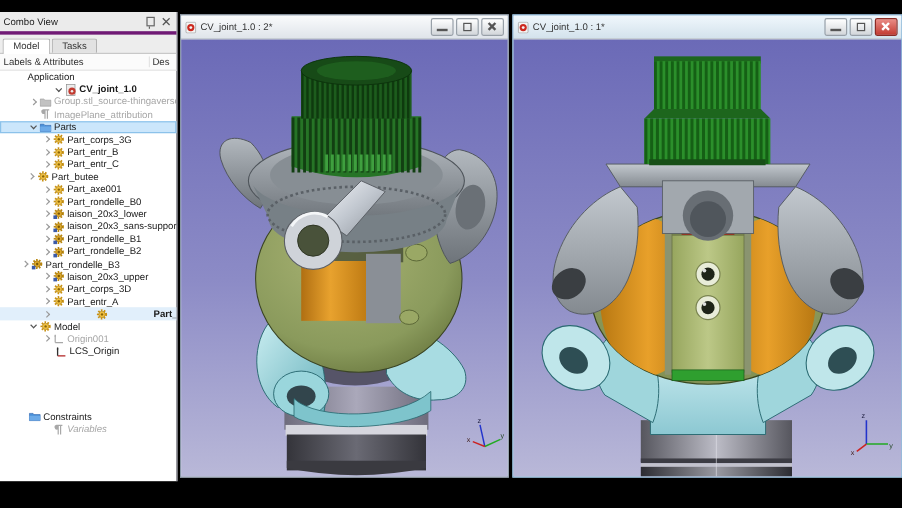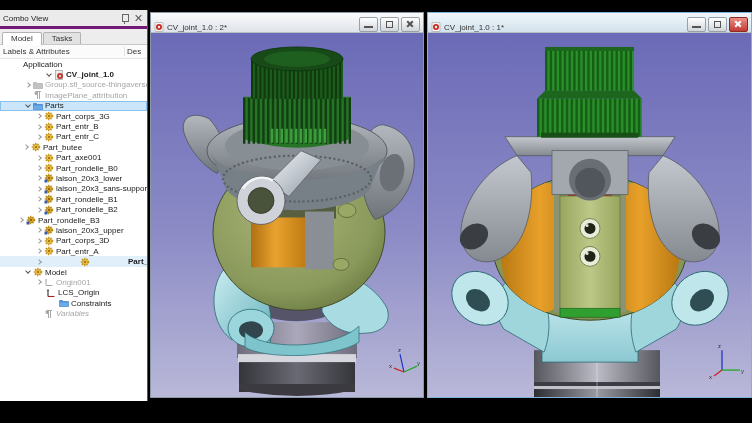--- a/index.html
+++ b/index.html
@@ -38,21 +38,21 @@
   .arrow.expanded::after{content:"";position:absolute;left:2px;top:1.5px;width:3px;height:3px;
        border-right:1px solid #555;border-bottom:1px solid #555;transform:rotate(45deg);}
   .ticon{width:10px;height:10px;flex:none;margin-right:2px;display:inline-flex;position:relative;}
   .ticon svg{width:10px;height:10px;}
 
   
   .vpwin{position:absolute;top:12px;height:386px;border:1px solid #8a98a8;box-sizing:border-box;
          display:flex;flex-direction:column;background:#dfe4ea;}
   #vp1{left:150px;width:274px;}
   #vp2{left:427px;width:325px;border-color:#7fb2d8;box-shadow:inset 0 0 0 1px #bcdcef;}
-  .vptitle{height:19px;flex:none;display:flex;align-items:flex-end;padding:0 3px;
+  .vptitle{height:19px;flex:none;display:flex;align-items:center;padding:0 3px;
          background:linear-gradient(#fafbfc,#dfe4ea);border-bottom:1px solid #b8bec6;
          font-size:8px;color:#333;}
   #vp2 .vptitle{background:linear-gradient(#f0f7fc,#d3e2ec);}
   .fcicon{width:10px;height:10px;margin-right:3px;flex:none;}
   .vptext{flex:1;}
   .winbtn{width:17px;height:13px;border:1px solid #98a0a8;border-radius:2px;
          background:linear-gradient(#ffffff,#d2d6da);margin-left:2px;position:relative;flex:none;}
   .winbtn.min::after{content:"";position:absolute;left:4px;right:4px;bottom:3px;height:2px;background:#555;}
   .winbtn.res::after{content:"";position:absolute;left:5px;top:3px;width:5px;height:5px;border:1px solid #555;}
   .winbtn.cls::before,.winbtn.cls::after{content:"";position:absolute;left:7px;top:2px;width:2px;height:8px;background:#555;}
@@ -325,21 +325,21 @@
           <span class="arrow none"></span>
           <span class="ticon">
             <svg viewBox="0 0 10 10">
               <path d="M2 8.5 L8.5 8.5" stroke="#b02020" stroke-width="1.1" fill="none"></path>
               <path d="M2 8.5 L2 1.5" stroke="#303030" stroke-width="1.1" fill="none"></path>
               <path d="M2 1.5 L1.1 3 L2.9 3 Z" fill="#303030"></path>
             </svg>
           </span>
           <span class="tlabel">LCS_Origin</span>
         </div>
-        <div class="trow" style="padding-left: 50px;">
+        <div class="trow" style="padding-left: 15px; margin-top: 44px;">
           <span class="arrow none"></span>
           <span class="ticon">
             <svg viewBox="0 0 10 10">
               <path d="M0.5 2.5 L3.5 2.5 L4.5 3.5 L9.5 3.5 L9.5 8.5 L0.5 8.5 Z" fill="#4a90d9" stroke="#2a60a9" stroke-width="0.5"></path>
               <path d="M0.5 4.5 L9.5 4.5 L9.5 8.5 L0.5 8.5 Z" fill="#6caae8"></path>
             </svg>
           </span>
           <span class="tlabel">Constraints</span>
         </div>
         <div class="trow muted" style="padding-left: 35px; font-style: italic;">

